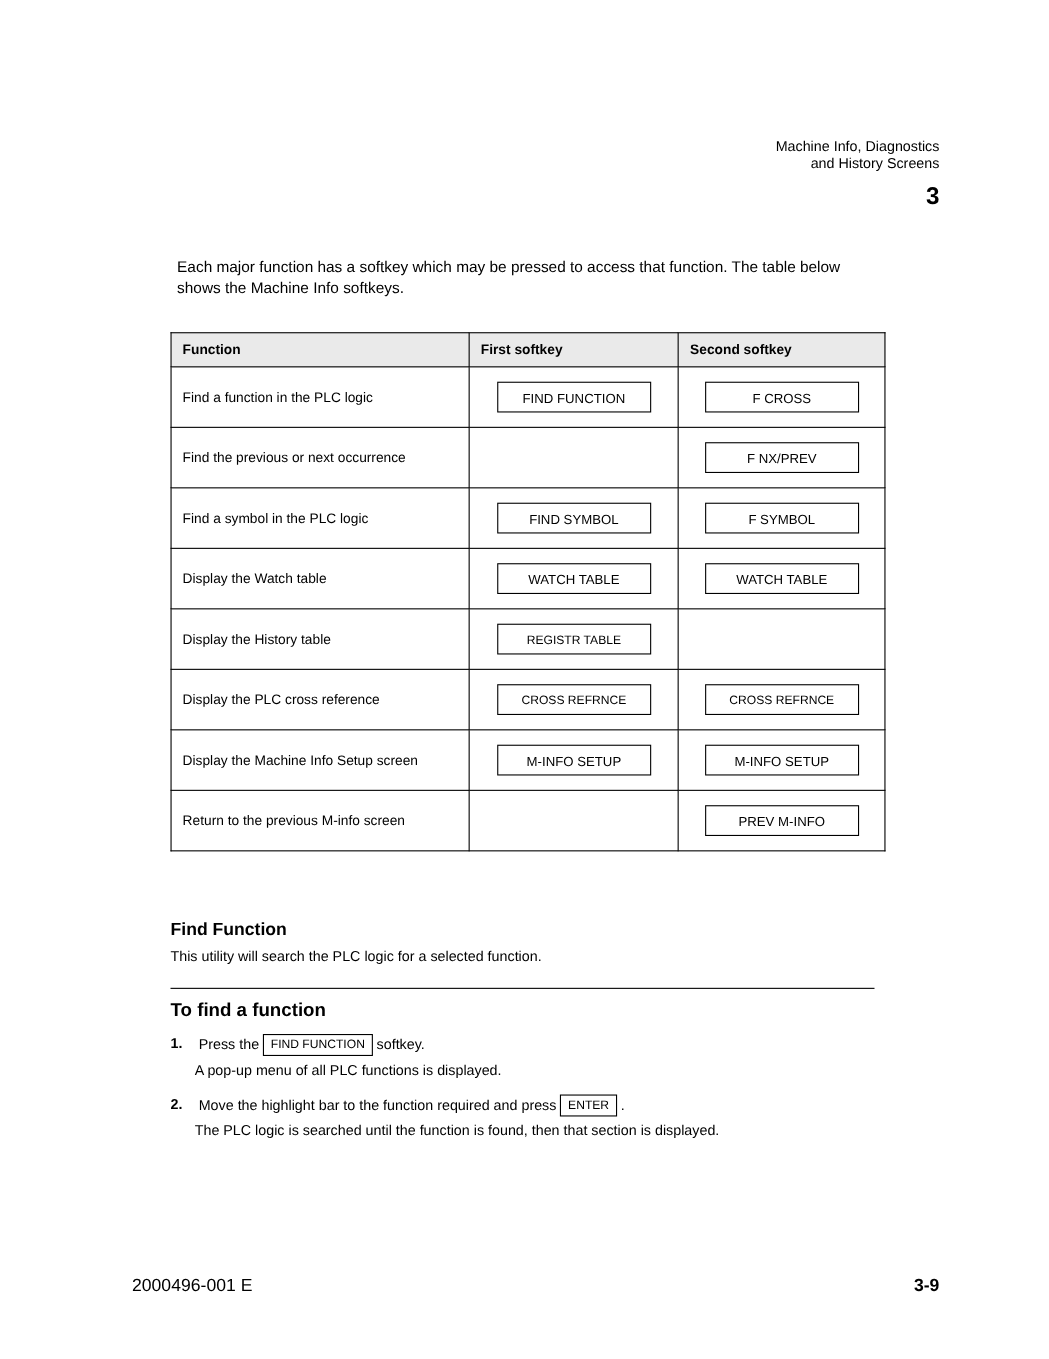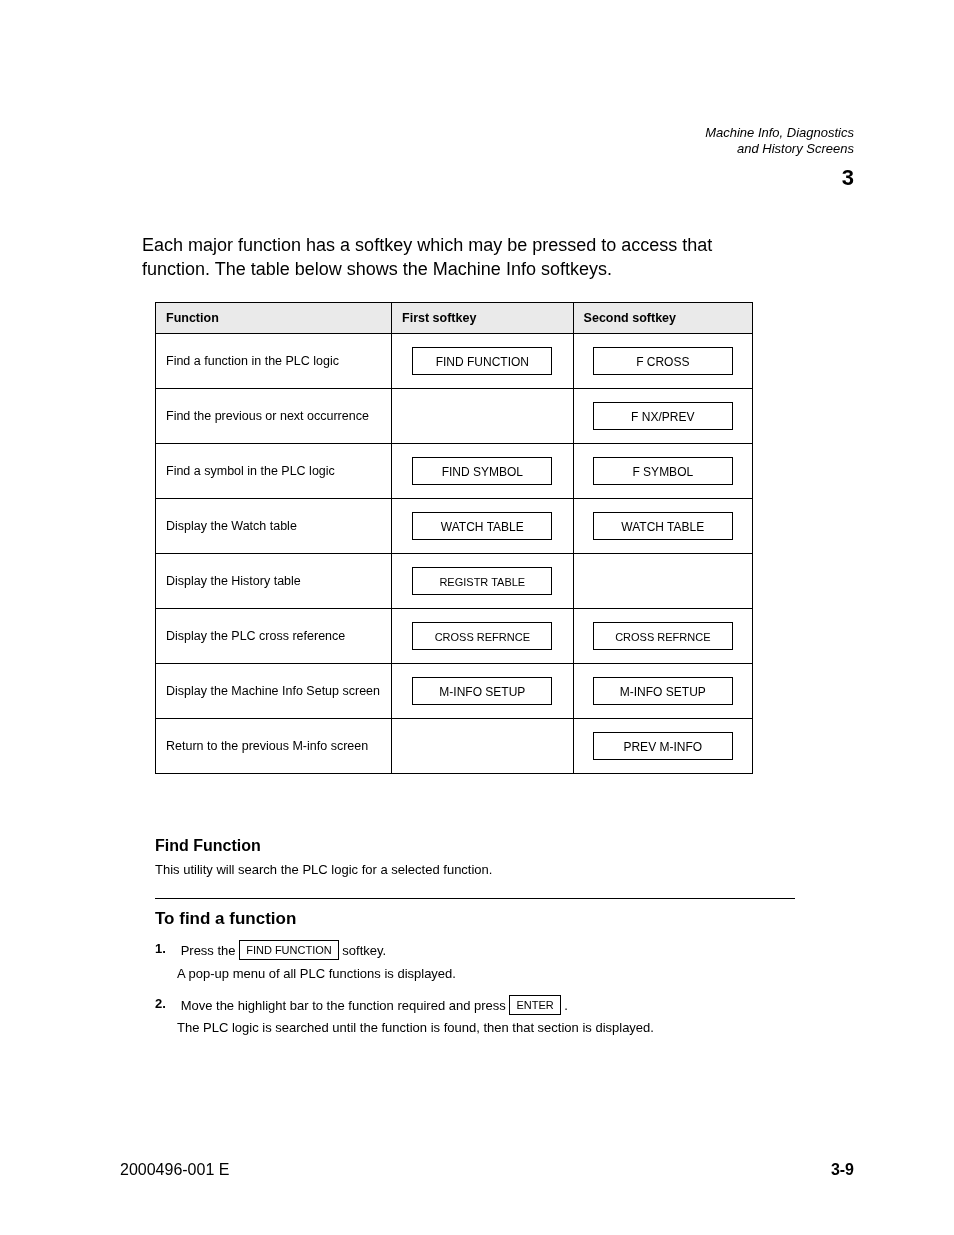--- a/index.html
+++ b/index.html
@@ -18,36 +18,36 @@
     height: 1235px;
   }
   .header-right {
     position: absolute;
     top: 125px;
     right: 100px;
     text-align: right;
     font-size: 13px;
     line-height: 1.25;
   }
-  .header-right .section-name { font-style: italic; }
+  .header-right .section-name { }
   .header-right .section-num  { font-weight: bold; font-size: 22px; margin-top: 6px; }
   .intro {
     position: absolute;
     top: 233px;
-    left: 142px;
+    left: 161px;
     width: 640px;
-    font-size: 18px;
+    font-size: 14px;
     line-height: 1.35;
   }
   
   table.softkeys {
     position: absolute;
     top: 302px;
     left: 155px;
-    width: 598px;
+    width: 650px;
     border-collapse: collapse;
     font-size: 12.5px;
   }
   table.softkeys th, table.softkeys td {
     border: 1px solid #000;
     padding: 0;
     vertical-align: middle;
   }
   table.softkeys th {
     background: #eaeaea;

